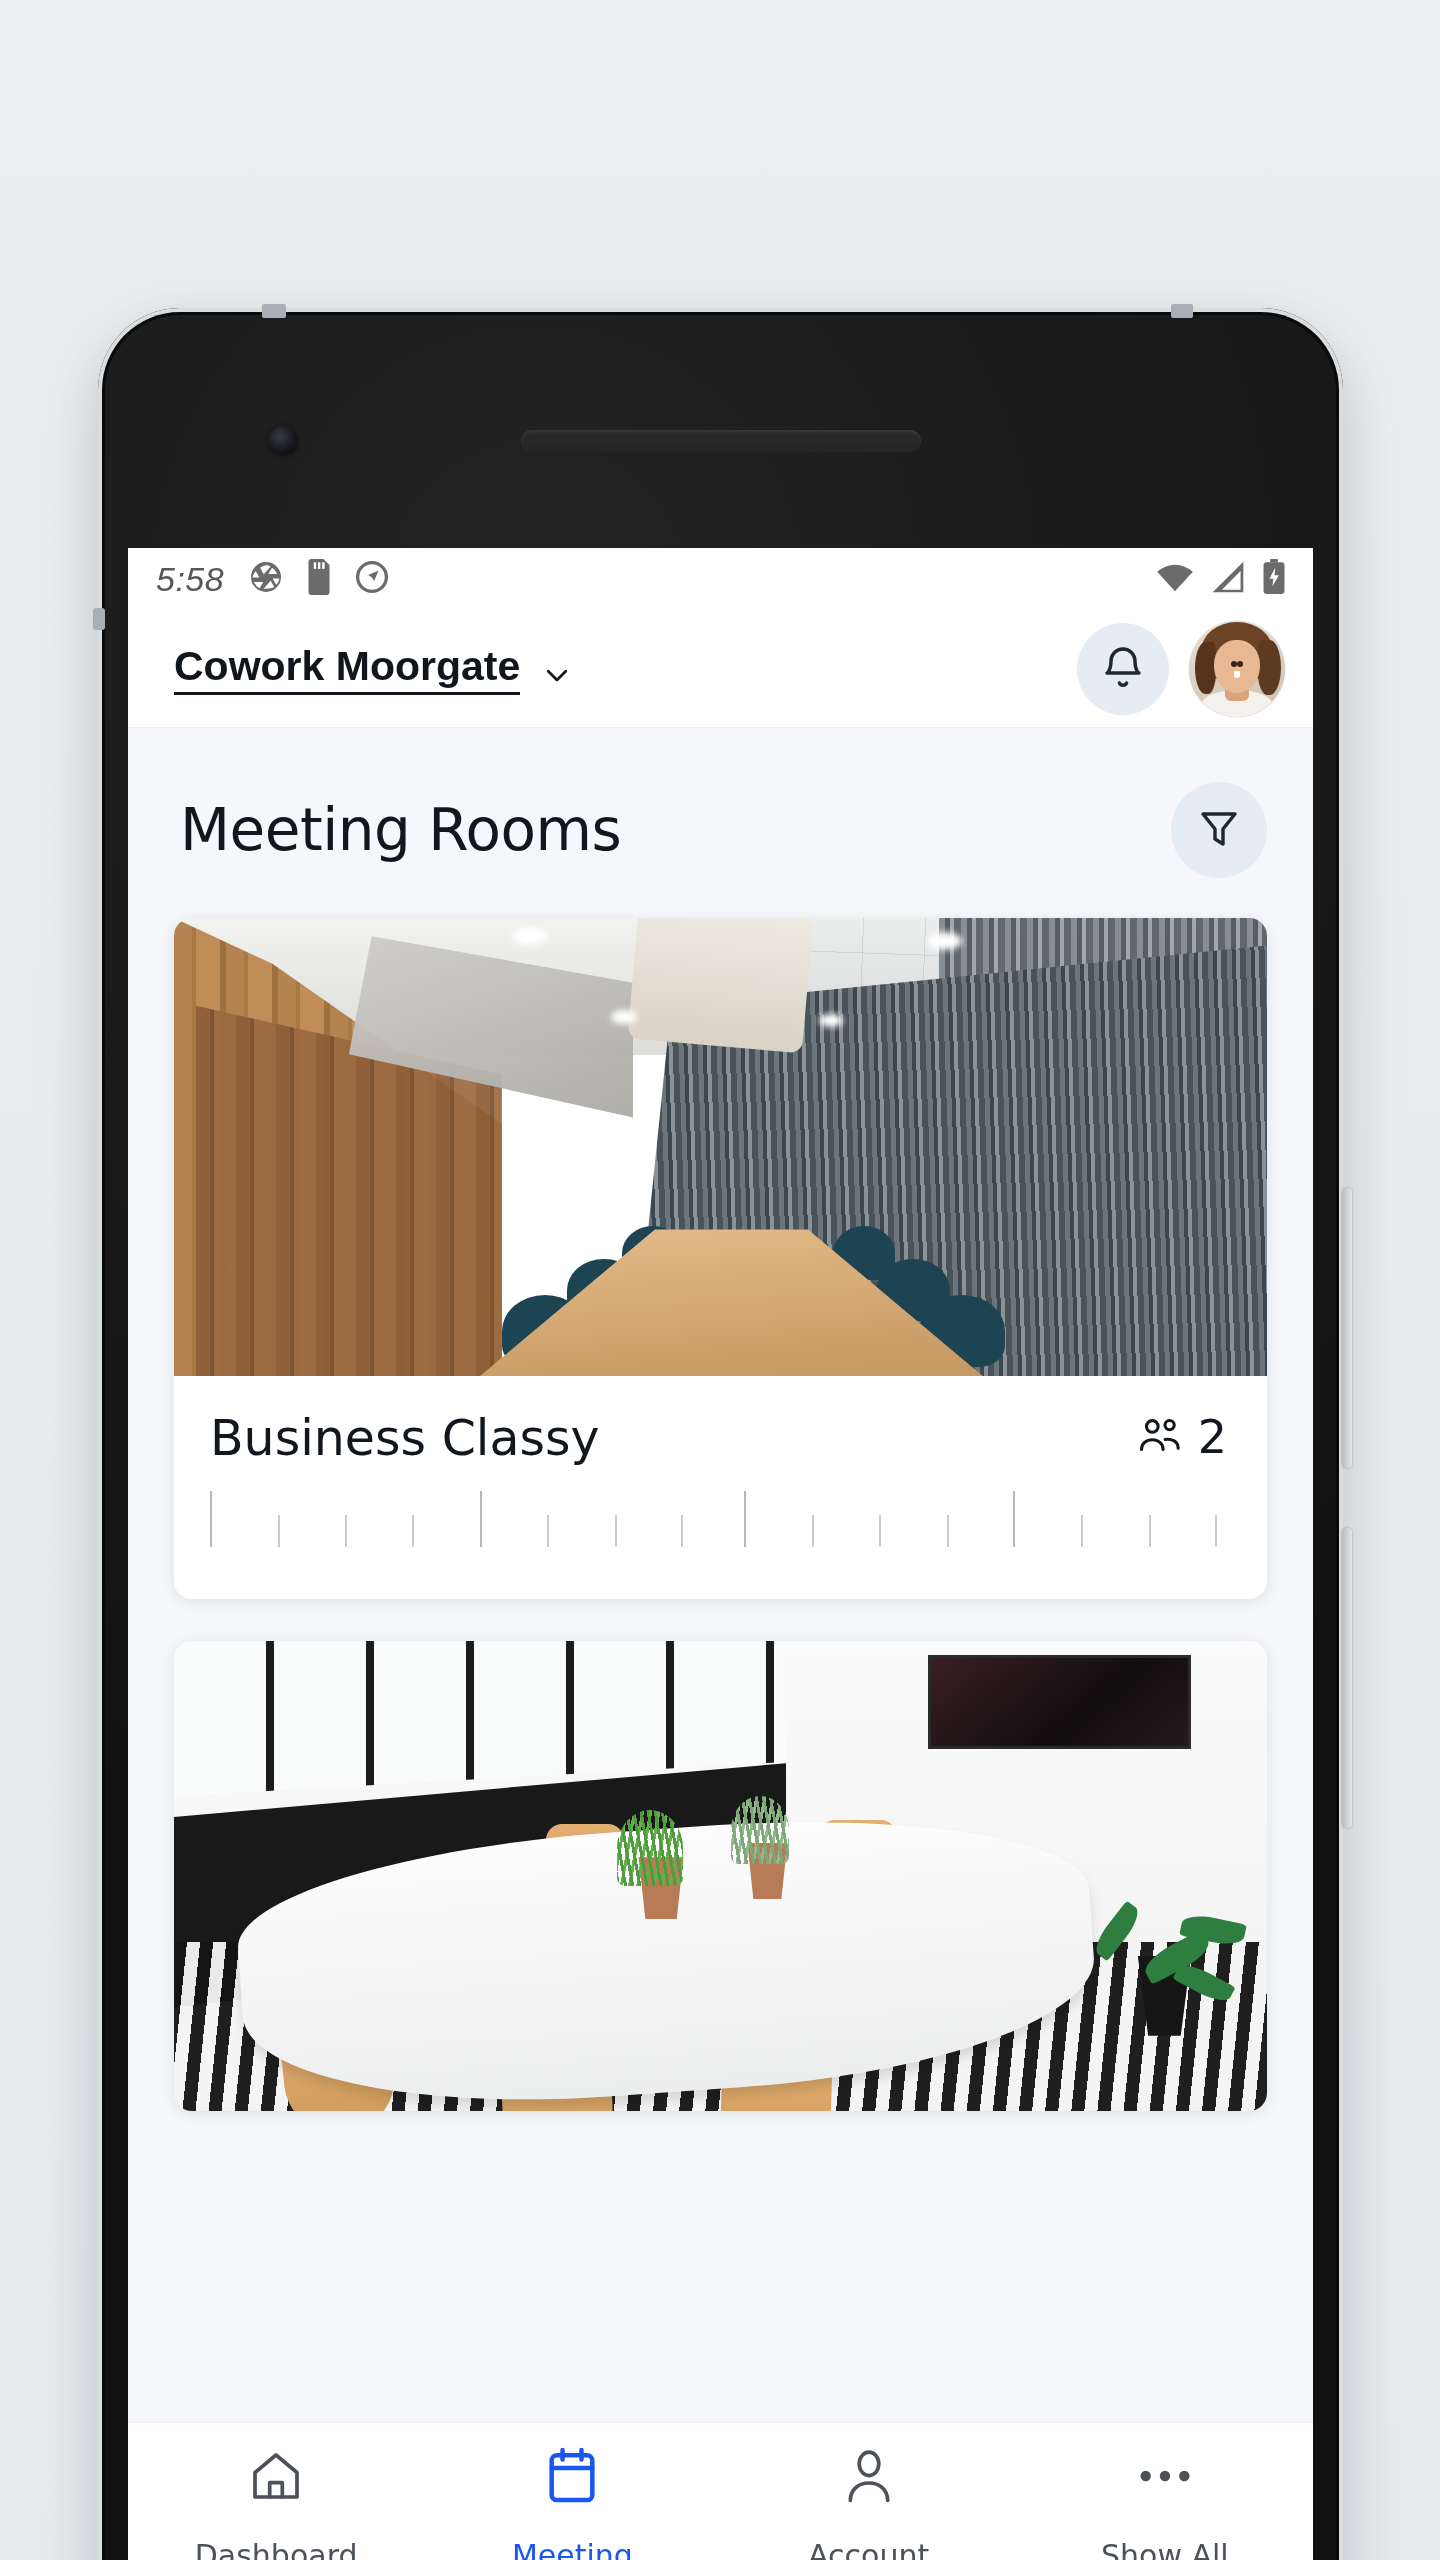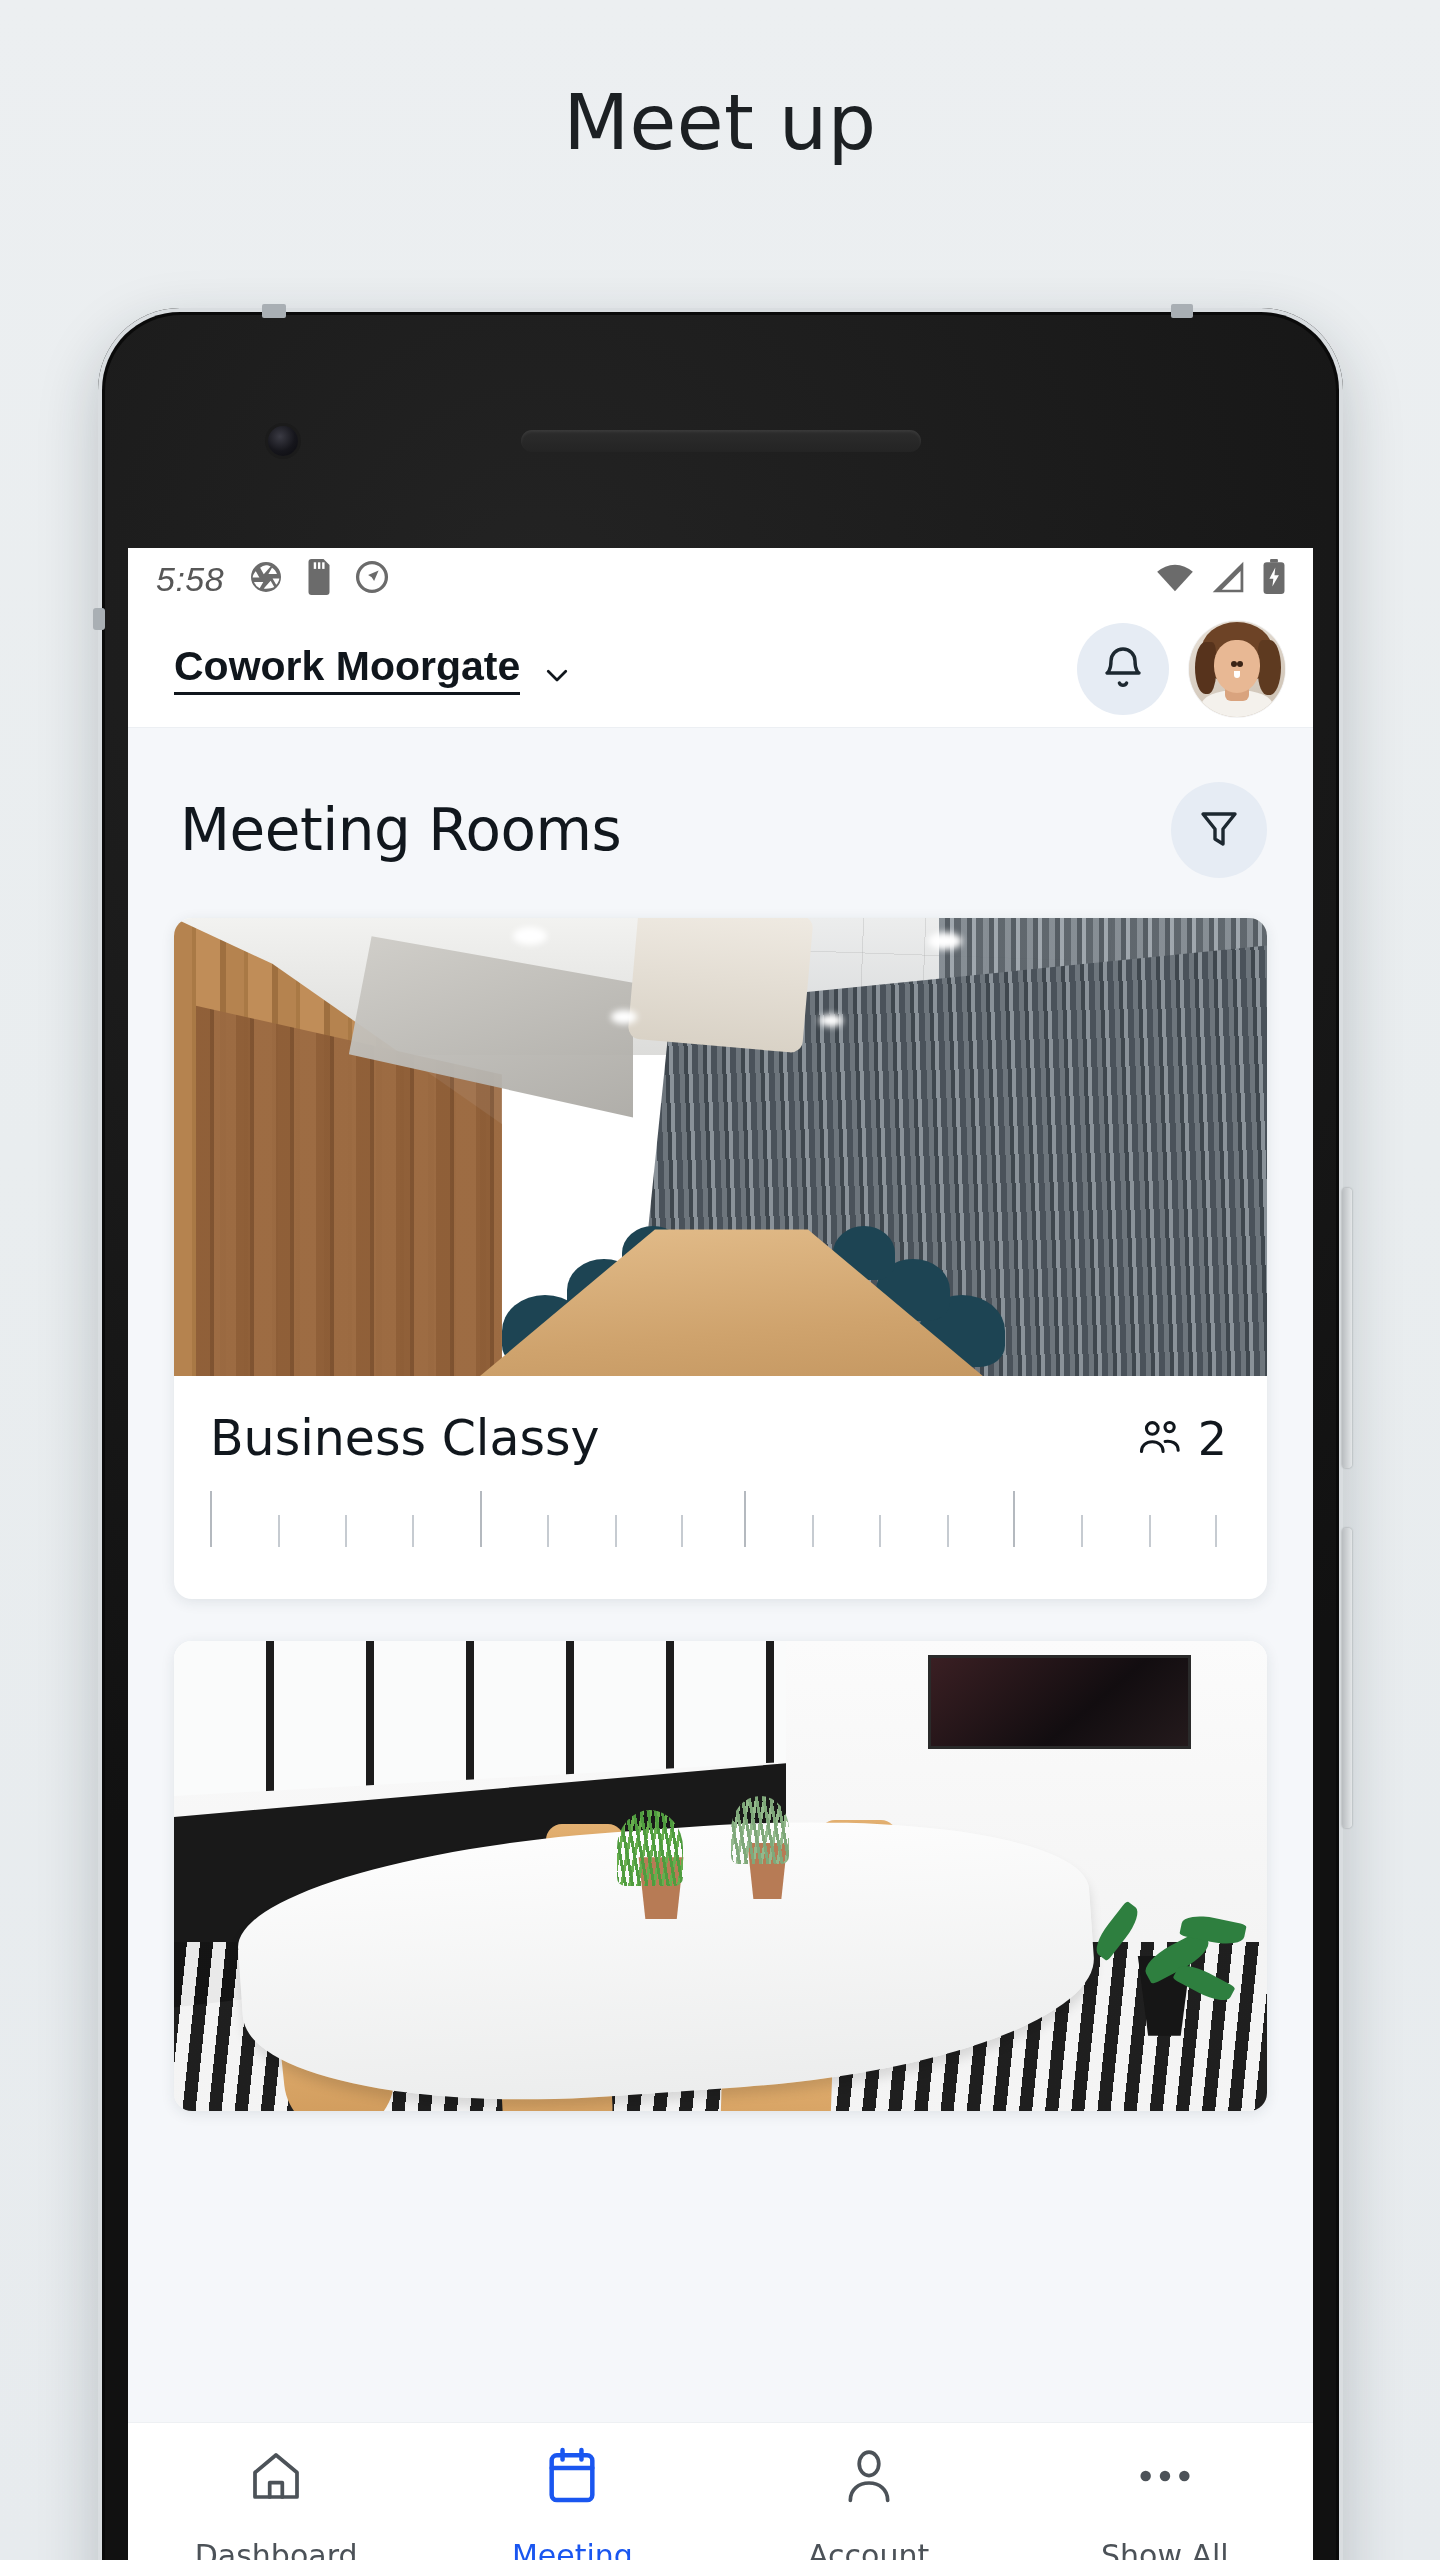--- a/index.html
+++ b/index.html
@@ -247,21 +247,21 @@
      background:#161616; clip-path: polygon(14% 0,86% 0,72% 100%,28% 100%); }
   .p2-leaf{ position:absolute; background:#2e7f3f; border-radius:50% 10% 50% 10%; }
   .p2-pot{ position:absolute; width:56px; height:62px; background:#b77b55;
      clip-path: polygon(10% 0,90% 0,78% 100%,22% 100%); }
   .p2-grass{ position:absolute; width:66px; height:76px;
      background: repeating-linear-gradient(80deg,#4f9c3f 0 3px,transparent 3px 7px),
                  repeating-linear-gradient(100deg,#67ae4e 0 3px,transparent 3px 8px);
      border-radius: 50% 50% 12% 12%; }
 
   .card-info {
-    display: flex; align-items: center;
+    display: flex; align-items: flex-start;
     padding: 34px 40px 24px 36px;
   }
   .room-name { font-size: 49px; color: #11171d; font-family:"DejaVu Sans", sans-serif; }
   .ci-spacer { flex: 1; }
   .cap { display: flex; align-items: center; gap: 14px; }
   .cap-num { font-size: 46px; color: #11171d; font-family:"DejaVu Sans", sans-serif; }
 
   
   .timeline { position: relative; height: 108px; padding: 0 0 0 36px; }
   .tl-labels { position: relative; height: 46px; }
@@ -292,21 +292,20 @@
     margin-top: 20px;
   }
   .nav-item.active .nav-label { color: #1a56f0; }
   .nav-ico { height: 58px; display: flex; align-items: center; justify-content: center; }
 </style>
 </head>
 <body>
 
 <div class="page">
 
-  <div class="poster-title">Meet up</div>
 
   <div class="phone">
     <div class="phone-inner-rim"></div>
     <div class="phone-rim"></div>
     <div class="btn-notch-t"></div>
     <div class="btn-notch-t2"></div>
     <div class="btn-notch-l"></div>
     <div class="btn-side vol"></div>
     <div class="btn-side pwr"></div>
     <div class="cam"></div>

